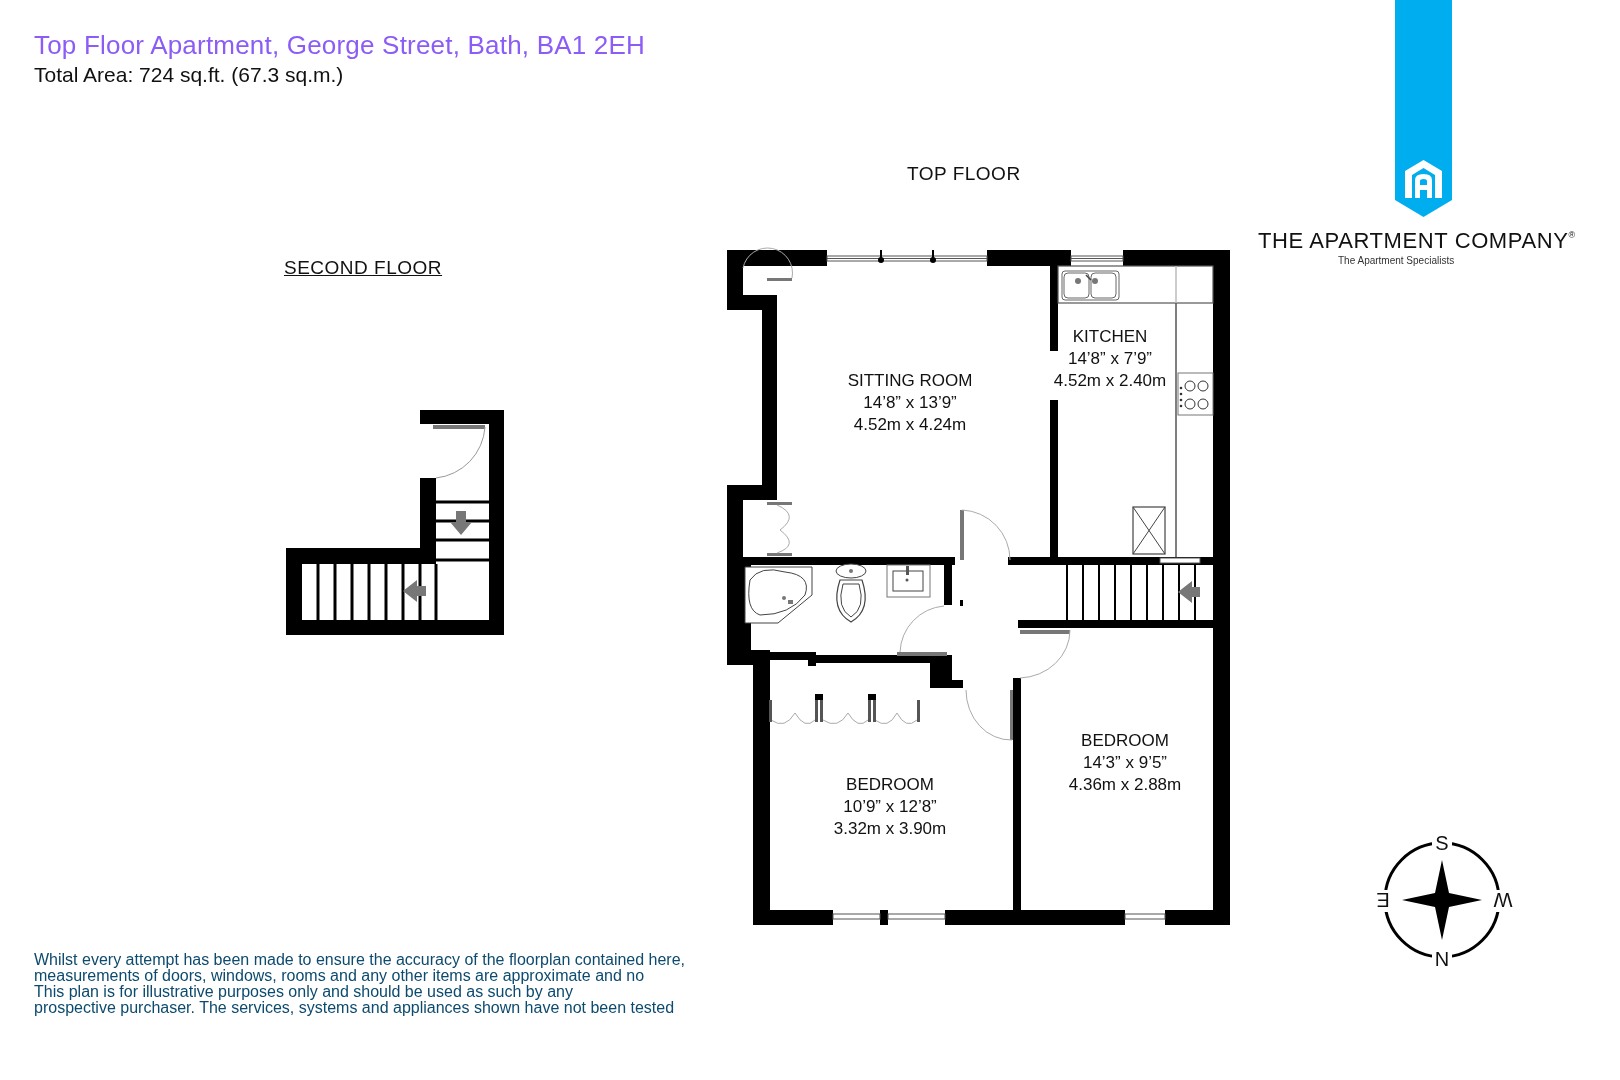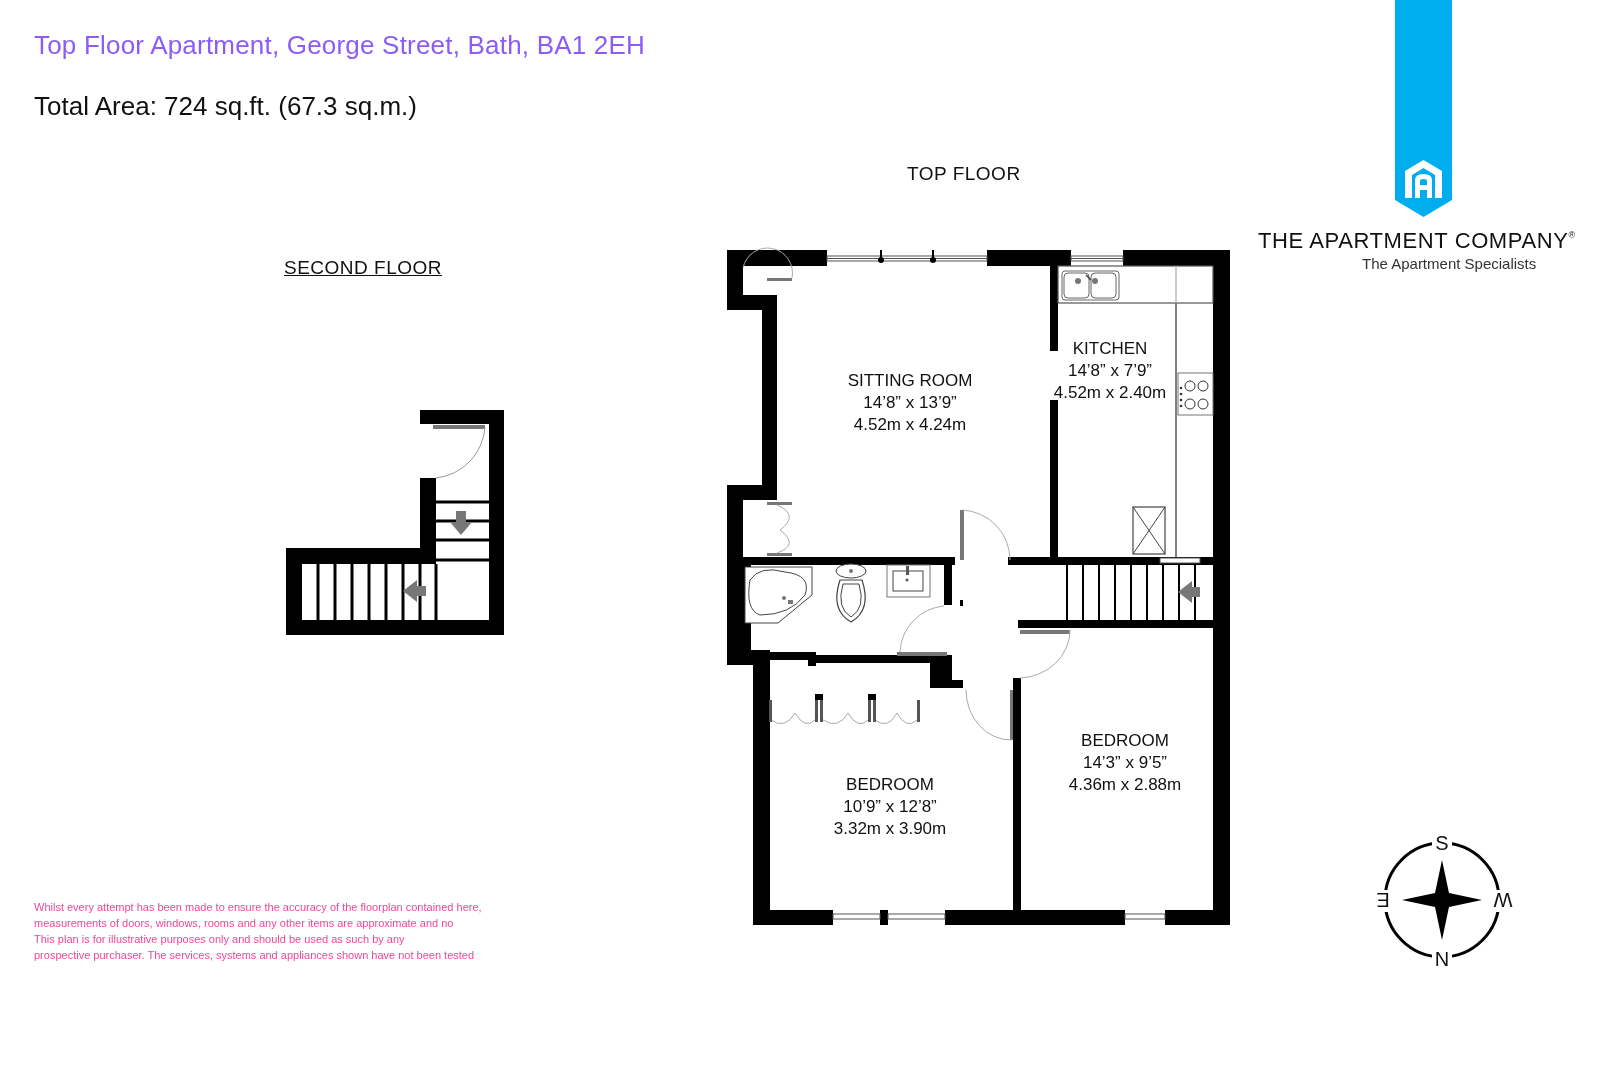--- a/index.html
+++ b/index.html
@@ -1,27 +1,27 @@
 <!DOCTYPE html>
 <html><head>
 <meta charset="utf-8">
 <style>
   html, body { margin:0; padding:0; background:#ffffff; }
   body { width:1620px; height:1080px; position:relative; overflow:hidden; font-family:"Liberation Sans", sans-serif; color:#111; }
   .abs { position:absolute; }
   .title { left:34px; top:30px; font-size:26px; letter-spacing:0.2px; color:#8b5cf6; white-space:nowrap; }
-  .subtitle { left:34px; top:63px; font-size:26px; color:#111; white-space:nowrap;margin-top:28px; }
+  .subtitle { left:34px; top:63px; font-size:21px; color:#111; white-space:nowrap; }
   .floor-label { font-size:19px; letter-spacing:0.5px; color:#111; white-space:nowrap; }
   .room-label { text-align:center; font-size:17px; line-height:22px; color:#111; white-space:nowrap; }
   .room-label span { display:block; }
-  .disclaimer { left:34px; top:899px; font-size:11px; line-height:16px; color:#ec4899; width:640px; }
+  .disclaimer { left:34px; top:952px; font-size:16px; line-height:16px; color:#0c4a6e; width:640px; }
   .disclaimer span { display:block; white-space:nowrap; }
   .logo-company { left:1258px; top:228px; font-size:22px; letter-spacing:0.6px; color:#111; white-space:nowrap; }
   .logo-company sup { font-size:9px; vertical-align:top; position:relative; top:2px; }
-  .logo-tagline { left:1338px; top:255px; font-size:15px; color:#333; white-space:nowrap;margin-left:24px; }
+  .logo-tagline { left:1338px; top:255px; font-size:10px; color:#333; white-space:nowrap; }
   svg { position:absolute; left:0; top:0; }
   .compass-letter { font-size:20px; fill:#111; font-family:"Liberation Sans", sans-serif; }
 </style>
 </head>
 <body>
 
 <div class="abs title">Top Floor Apartment, George Street, Bath, BA1 2EH</div>
 <div class="abs subtitle">Total Area: 724 sq.ft. (67.3 sq.m.)</div>
 
 <svg width="1620" height="1080" style="pointer-events:none;">
@@ -251,21 +251,21 @@
     <text class="compass-letter" x="1383" y="907" text-anchor="middle" transform="rotate(180 1383 900)">E</text>
     <text class="compass-letter" x="1503" y="907" text-anchor="middle" transform="rotate(180 1503 900)">W</text>
   </g>
 </svg>
 
 <div class="abs room-label" style="left:840px; top:370px; width:140px;">
   <span>SITTING ROOM</span>
   <span>14’8” x 13’9”</span>
   <span>4.52m x 4.24m</span>
 </div>
-<div class="abs room-label" style="left:1045px; top:326px; width:130px;margin-top:12px;">
+<div class="abs room-label" style="left:1045px; top:326px; width:130px;">
   <span>KITCHEN</span>
   <span>14’8” x 7’9”</span>
   <span>4.52m x 2.40m</span>
 </div>
 <div class="abs room-label" style="left:820px; top:774px; width:140px;">
   <span>BEDROOM</span>
   <span>10’9” x 12’8”</span>
   <span>3.32m x 3.90m</span>
 </div>
 <div class="abs room-label" style="left:1055px; top:730px; width:140px;">

